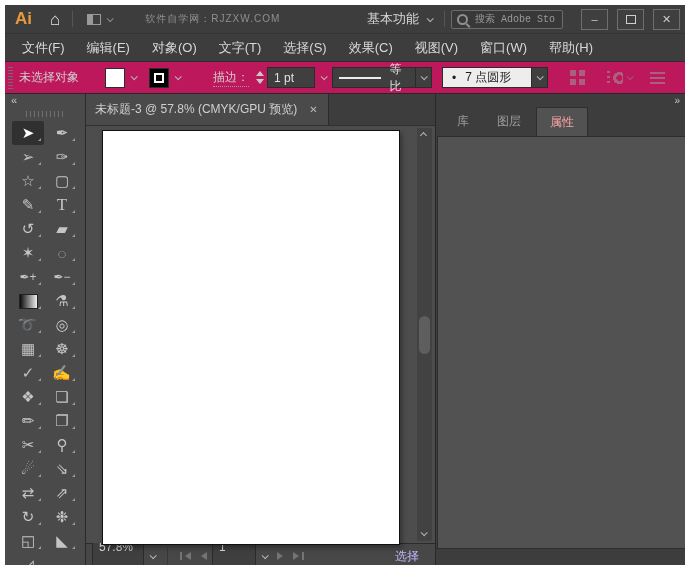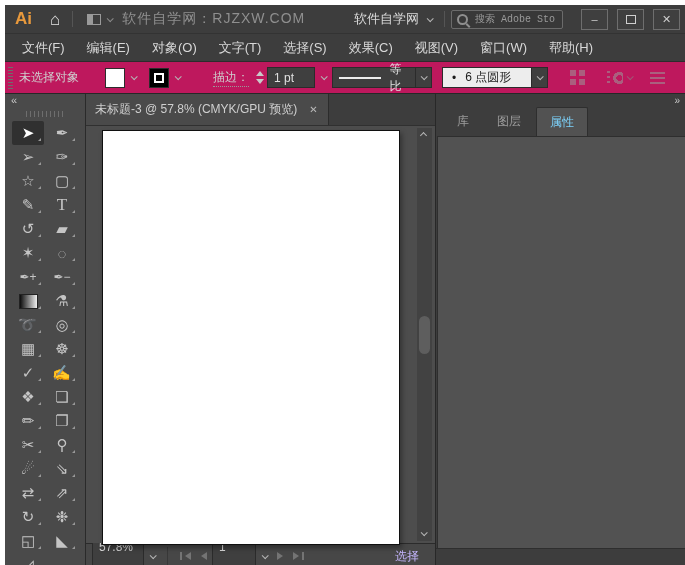--- a/index.html
+++ b/index.html
@@ -13,21 +13,21 @@
             padding:0 4px;gap:6px;border-bottom:1px solid #333;}
   .ai-logo{color:#e8993c;font-weight:bold;font-size:17px;padding:0 6px;}
   .home{color:#e2e2e2;font-size:17px;line-height:1;padding:0 6px;cursor:pointer;}
   .vsep{width:1px;height:16px;background:#555;}
   .ico-ws{width:14px;height:11px;border:1px solid #9a9a9a;box-sizing:border-box;
           background:linear-gradient(90deg,#9a9a9a 0 5px,transparent 5px);margin-left:8px;}
   .chev{display:inline-block;width:6px;height:6px;border-right:2px solid #b5b5b5;
         border-bottom:2px solid #b5b5b5;transform:rotate(45deg) translateY(-1px);}
   .chev.sm{width:4px;height:4px;border-width:1.5px;}
   .chev.dim{border-color:#8a8a8a;}
-  .site-title{color:#8f8f8f;font-size:14px;letter-spacing:1px;margin-left:4px;flex:0 0 auto;}
+  .site-title{color:#8f8f8f;font-size:10px;letter-spacing:1px;margin-left:27px;flex:0 0 auto;}
   .ws-switch{margin-left:auto;display:flex;align-items:center;gap:8px;color:#d8d8d8;
              font-size:13px;cursor:pointer;padding:0 6px;}
   .searchbox{display:flex;align-items:center;gap:5px;width:100px;height:17px;
              border:1px solid #6b6b6b;border-radius:2px;background:#383838;padding:0 5px;}
   .ico-search{width:7px;height:7px;border:2px solid #8f8f8f;border-radius:50%;position:relative;flex:0 0 auto;}
   .ico-search::after{content:"";position:absolute;width:2px;height:5px;background:#8f8f8f;
              left:8px;top:7px;transform:rotate(-45deg);}
   .searchbox input{background:transparent;border:none;outline:none;color:#9a9a9a;width:80px;
              font-family:"Liberation Mono",monospace;font-size:10px;}
   .searchbox input::placeholder{color:#9a9a9a;}
@@ -126,39 +126,39 @@
   .nbar{width:2px;height:8px;background:#747474;}
   .sb-page{width:44px;justify-content:flex-start;}
   .sb-tool{margin-left:auto;margin-right:12px;color:#c4b5fd;}
 
   
   .right-panel{flex:1;display:flex;flex-direction:column;background:#3d3d3d;min-width:0;}
   .rp-top{height:13px;flex:0 0 13px;display:flex;justify-content:flex-end;align-items:center;
           padding-right:8px;color:#c9c9c9;font-size:10px;line-height:10px;cursor:pointer;}
   .rp-tabs{height:29px;flex:0 0 29px;display:flex;align-items:stretch;padding-left:8px;gap:2px;}
   .rp-tab{display:flex;align-items:center;padding:0 13px;font-size:12px;color:#9d9d9d;cursor:pointer;}
-  .rp-tab.active{background:#525252;color:#7dd3fc;border:1px solid #2e2e2e;border-bottom:none;
+  .rp-tab.active{background:#525252;color:#fca5a5;border:1px solid #2e2e2e;border-bottom:none;
           border-radius:2px 2px 0 0;}
   .rp-body{flex:1;background:#525252;border:1px solid #2e2e2e;border-bottom:none;margin:0 1px;}
   .rp-footer{height:19px;flex:0 0 19px;background:#3d3d3d;border-top:1px solid #2e2e2e;}
 </style>
 </head>
 <body>
 
 <div class="window">
 
   <div class="titlebar">
     <span class="ai-logo">Ai</span>
     <span class="home">⌂</span>
     <span class="vsep"></span>
     <span class="ico-ws"></span>
     <span class="chev sm dim"></span>
     <span class="site-title">软件自学网：RJZXW.COM</span>
     <span class="ws-switch">
-      <span>软件自学网</span>
+      <span>基本功能</span>
       <span class="chev sm"></span>
     </span>
     <span class="vsep"></span>
     <span class="searchbox">
       <span class="ico-search"></span>
       <input type="text" placeholder="搜索 Adobe Stock" style="">
     </span>
     <span class="winbtns">
       <span class="winbtn">–</span>
       <span class="winbtn">
@@ -212,21 +212,21 @@
     <span class="combo box-dark" style="width:84px;margin-left:1px;">
       <span class="wline"></span>
       <span>等比</span>
     </span>
     <span class="chev-btn" style="background:#3f3f3f;border:1px solid #2b2b2b;border-left:none;height:21px;box-sizing:border-box;">
         <i class="chev sm"></i>
       </span>
 
     <span class="combo box-light" style="width:90px;margin-left:10px;">
       <span>•</span>
-      <span>6 点圆形</span>
+      <span>7 点圆形</span>
     </span>
     <span class="chev-btn" style="background:#3f3f3f;border:1px solid #2b2b2b;border-left:none;height:21px;box-sizing:border-box;">
         <i class="chev sm"></i>
       </span>
 
     <span class="cb-ico">
         <i class="ico-grid4"></i>
       </span>
     <span class="cb-ico">
       <i class="ico-docarr"></i>

